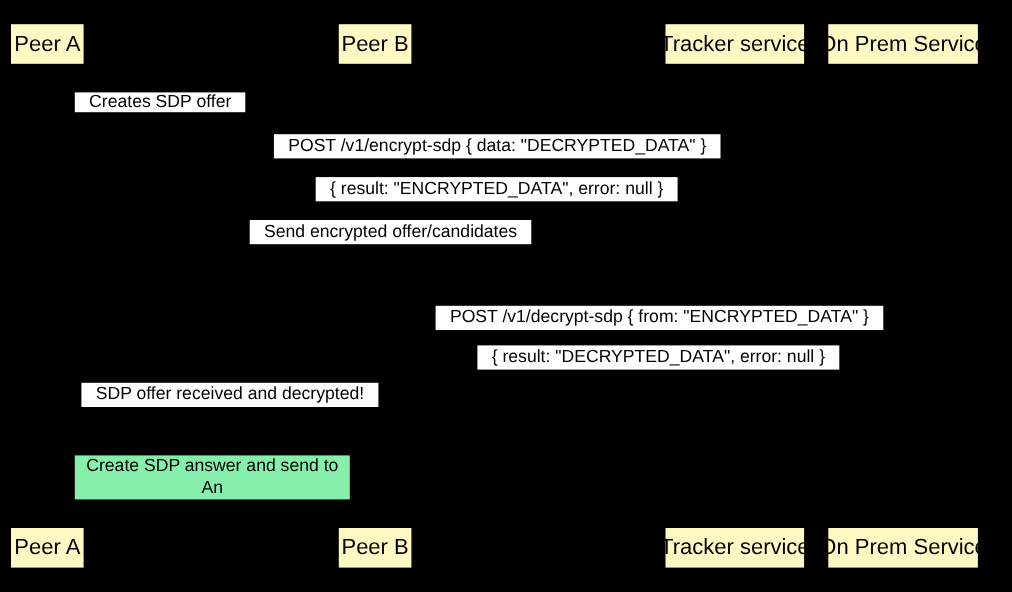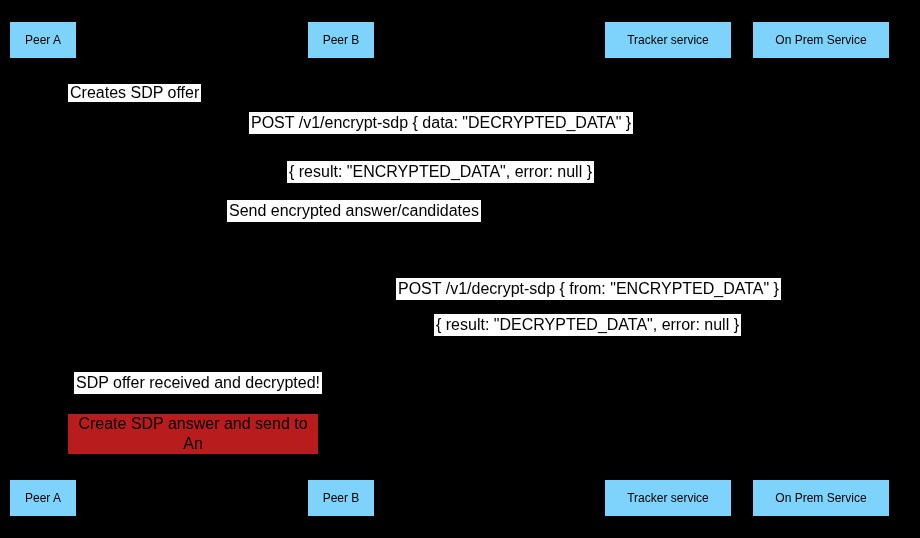--- a/index.html
+++ b/index.html
@@ -11,87 +11,87 @@
     position: relative;
     width: 920px;
     height: 538px;
     background: #000000;
     font-family: "Liberation Sans", sans-serif;
     overflow: hidden;
   }
   .actor {
     position: absolute;
     height: 36px;
-    background: #7dd3fc;
+    background: #fef9c3;
     color: #000000;
     display: flex;
     align-items: center;
     justify-content: center;
-    font-size: 12px;
+    font-size: 20px;
     white-space: nowrap;
     box-sizing: border-box;
   }
   .lbl {
     position: absolute;
     background: #ffffff;
     color: #000000;
     font-size: 16px;
     line-height: 20px;
-    padding: 1px 2px;
+    padding: 1px 13px;
     white-space: nowrap;
   }
   .note-multiline {
     position: absolute;
-    background: #b91c1c;
+    background: #86efac;
     color: #000000;
     font-size: 16px;
     line-height: 20px;
     text-align: center;
     white-space: normal;
     padding: 0;
   }
   
   #actor-top-peer-a   { left: 10px;  top: 22px; width: 66px;  }
   #actor-top-peer-b   { left: 308px; top: 22px; width: 66px;  }
   #actor-top-tracker  { left: 605px; top: 22px; width: 126px; }
   #actor-top-on-prem  { left: 753px; top: 22px; width: 136px; }
   
   #actor-bottom-peer-a  { left: 10px;  top: 480px; width: 66px;  }
   #actor-bottom-peer-b  { left: 308px; top: 480px; width: 66px;  }
   #actor-bottom-tracker { left: 605px; top: 480px; width: 126px; }
   #actor-bottom-on-prem { left: 753px; top: 480px; width: 136px; }
   
   #note-creates-offer      { left: 68px;  top: 84px;  line-height: 16px; }
-  #msg-encrypt-request     { left: 249px; top: 112px; }
+  #msg-encrypt-request     { left: 249px; top: 122px; }
   #msg-encrypt-response    { left: 287px; top: 161px; }
   #msg-send-offer          { left: 227px; top: 200px; }
   #msg-forward-offer       { left: 340px; top: 240px; }
   #msg-decrypt-request     { left: 396px; top: 278px; }
   #msg-decrypt-response    { left: 434px; top: 314px; }
-  #note-offer-received     { left: 74px;  top: 372px; }
+  #note-offer-received     { left: 74px;  top: 348px; }
   #note-create-answer      { left: 68px;  top: 414px; width: 250px; height: 40px; }
   .note-line { display: block; }
 </style>
 </head>
 <body>
 
 <div id="diagram">
 
   <div class="actor" id="actor-top-peer-a">Peer A</div>
   <div class="actor" id="actor-top-peer-b">Peer B</div>
   <div class="actor" id="actor-top-tracker">Tracker service</div>
   <div class="actor" id="actor-top-on-prem">On Prem Service</div>
 
   <div class="lbl" id="note-creates-offer">Creates SDP offer</div>
 
   <div class="lbl" id="msg-encrypt-request">POST /v1/encrypt-sdp { data: "DECRYPTED_DATA" }</div>
 
   <div class="lbl" id="msg-encrypt-response">{ result: "ENCRYPTED_DATA", error: null }</div>
 
-  <div class="lbl" id="msg-send-offer">Send encrypted answer/candidates</div>
+  <div class="lbl" id="msg-send-offer">Send encrypted offer/candidates</div>
 
 
   <div class="lbl" id="msg-decrypt-request">POST /v1/decrypt-sdp { from: "ENCRYPTED_DATA" }</div>
 
   <div class="lbl" id="msg-decrypt-response">{ result: "DECRYPTED_DATA", error: null }</div>
 
   <div class="lbl" id="note-offer-received">SDP offer received and decrypted!</div>
 
   <div class="note-multiline" id="note-create-answer">
     <span class="note-line">Create SDP answer and send to An</span>

